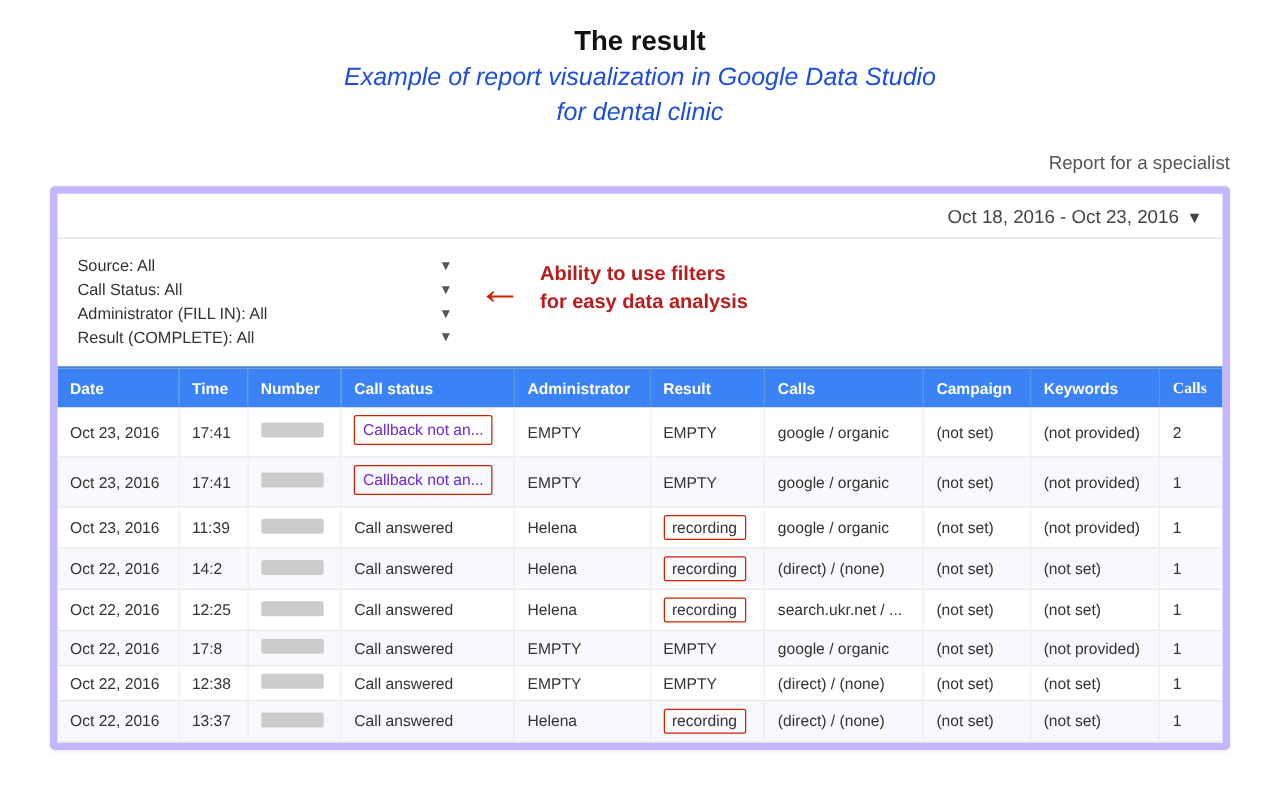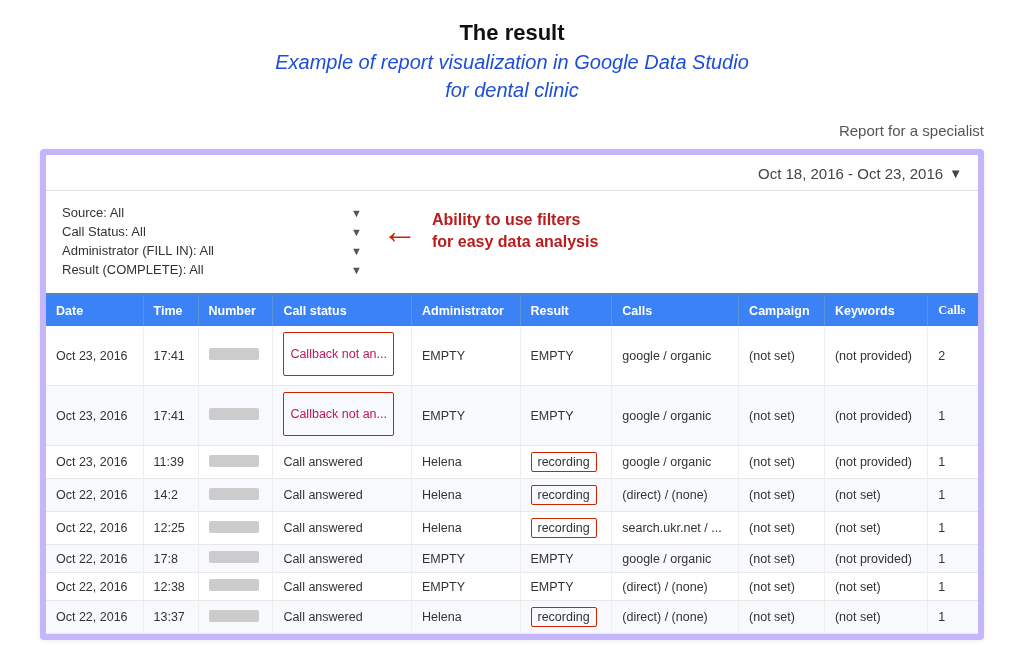--- a/index.html
+++ b/index.html
@@ -137,22 +137,22 @@
     .recording-cell {
       border: 1.5px solid #cc2200;
       border-radius: 2px;
       color: #333;
       padding: 2px 6px;
       display: inline-block;
     }
     .callback-cell {
       border: 1.5px solid #cc2200;
       border-radius: 2px;
-      color: #be185d;
-      padding: 14px 6px;
+      color: #6d28d9;
+      padding: 4px 6px;
       display: inline-block;
       max-width: 130px;
       overflow: hidden;
       text-overflow: ellipsis;
     }
     .blurred {
       background: #ccc;
       color: transparent;
       border-radius: 2px;
       display: inline-block;

